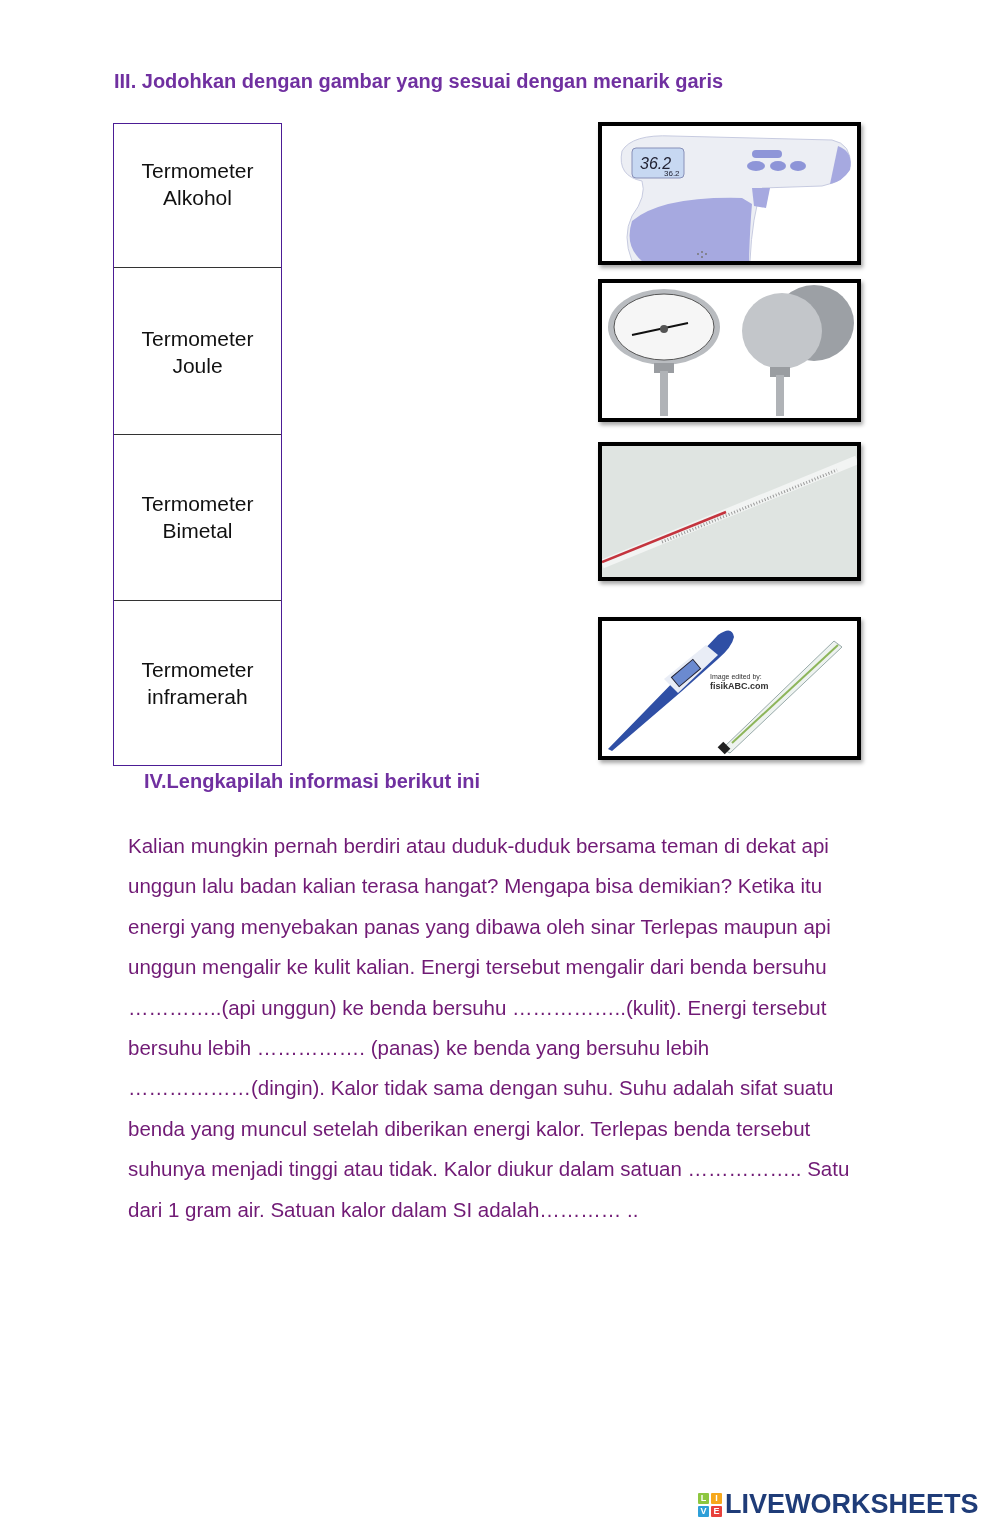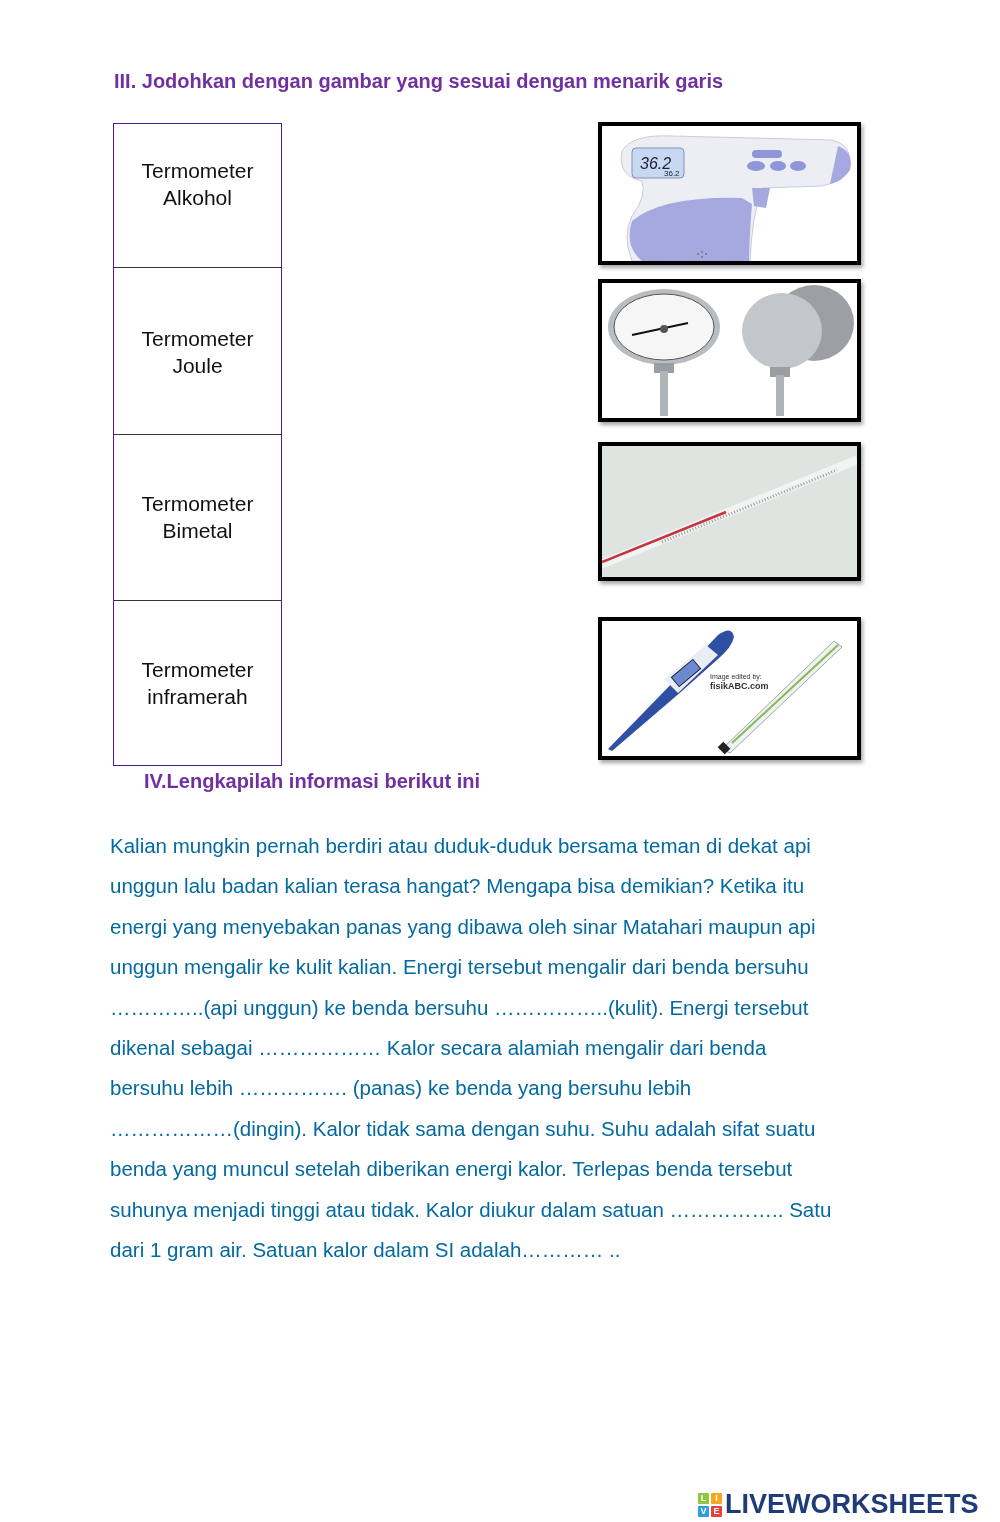--- a/index.html
+++ b/index.html
@@ -16,22 +16,22 @@
   .label-cell span { display: block; }
 
   .pic { position: absolute; box-sizing: border-box; border: 4px solid #000;
          box-shadow: 2px 3px 4px rgba(0,0,0,0.35); background: #eab308; overflow: hidden; }
   .pic svg { width: 100%; height: 100%; display: block; }
   #pic1 { left: 598px; top: 122px; width: 263px; height: 143px; }
   #pic2 { left: 598px; top: 279px; width: 263px; height: 143px; }
   #pic3 { left: 598px; top: 442px; width: 263px; height: 139px; }
   #pic4 { left: 598px; top: 617px; width: 263px; height: 143px; }
 
-  .para { position: absolute; left: 110px; top: 826px; width: 870px; font-size: 20.5px;
-          line-height: 40.4px; color: #0369a1; }
+  .para { position: absolute; left: 128px; top: 826px; width: 870px; font-size: 20.5px;
+          line-height: 40.4px; color: #701a75; }
   .para .ln { display: block; white-space: nowrap; }
   .para b { font-weight: normal; }
   sup { font-size: 12px; vertical-align: 9px; }
 
   .logo { position: absolute; left: 698px; top: 1489px; display: flex; align-items: center; }
   .logo-grid { display: grid; grid-template-columns: 11px 11px; grid-gap: 2px; margin-right: 3px; }
   .logo-grid div { width: 11px; height: 11px; color: #fff; font-size: 9px; font-weight: bold;
                    text-align: center; line-height: 11px; border-radius: 1px; }
   .logo-text { font-weight: bold; font-size: 27px; color: #1f3c78; letter-spacing: 0px; }
 </style>
@@ -125,24 +125,23 @@
     <line x1="130" y1="122" x2="236" y2="24" stroke="#8db55a" stroke-width="2"></line>
     <rect x="118" y="122" width="8" height="10" transform="rotate(-45 122 127)" fill="#222"></rect>
   </svg>
 </div>
 
 <div id="h4" class="heading">IV.Lengkapilah informasi berikut ini</div>
 
 <div class="para">
   <span class="ln"><span>Kalian mungkin pernah berdiri atau duduk-duduk bersama teman di dekat api</span></span>
   <span class="ln"><span>unggun lalu badan kalian terasa hangat? Mengapa bisa demikian? Ketika itu</span></span>
-  <span class="ln"><span>energi yang menyebakan panas yang dibawa oleh sinar Matahari maupun api</span></span>
+  <span class="ln"><span>energi yang menyebakan panas yang dibawa oleh sinar Terlepas maupun api</span></span>
   <span class="ln"><span>unggun mengalir ke kulit kalian. </span><b>Energi tersebut mengalir dari benda bersuhu</b></span>
   <span class="ln"><b>…………..(api unggun) ke benda bersuhu ……………..(kulit). Energi tersebut</b></span>
-  <span class="ln"><b>dikenal sebagai ………………  Kalor secara alamiah mengalir dari benda</b></span>
   <span class="ln"><b>bersuhu lebih ……………. (panas) ke benda yang bersuhu lebih</b></span>
   <span class="ln"><b>………………(dingin).</b><span> Kalor tidak sama dengan suhu. Suhu adalah sifat suatu</span></span>
   <span class="ln"><span>benda yang muncul setelah diberikan energi kalor. Terlepas benda tersebut</span></span>
   <span class="ln"><span>suhunya menjadi tinggi atau tidak. </span><b>Kalor diukur dalam satuan …………….</b><span>. Satu</span></span>
   <span class="ln"><span>dari 1 gram air. </span><b>Satuan kalor dalam SI adalah………… ..</b></span>
 </div>
 
 <div class="logo">
   <div class="logo-grid">
     <div style="background:#8dc63f">L</div>

